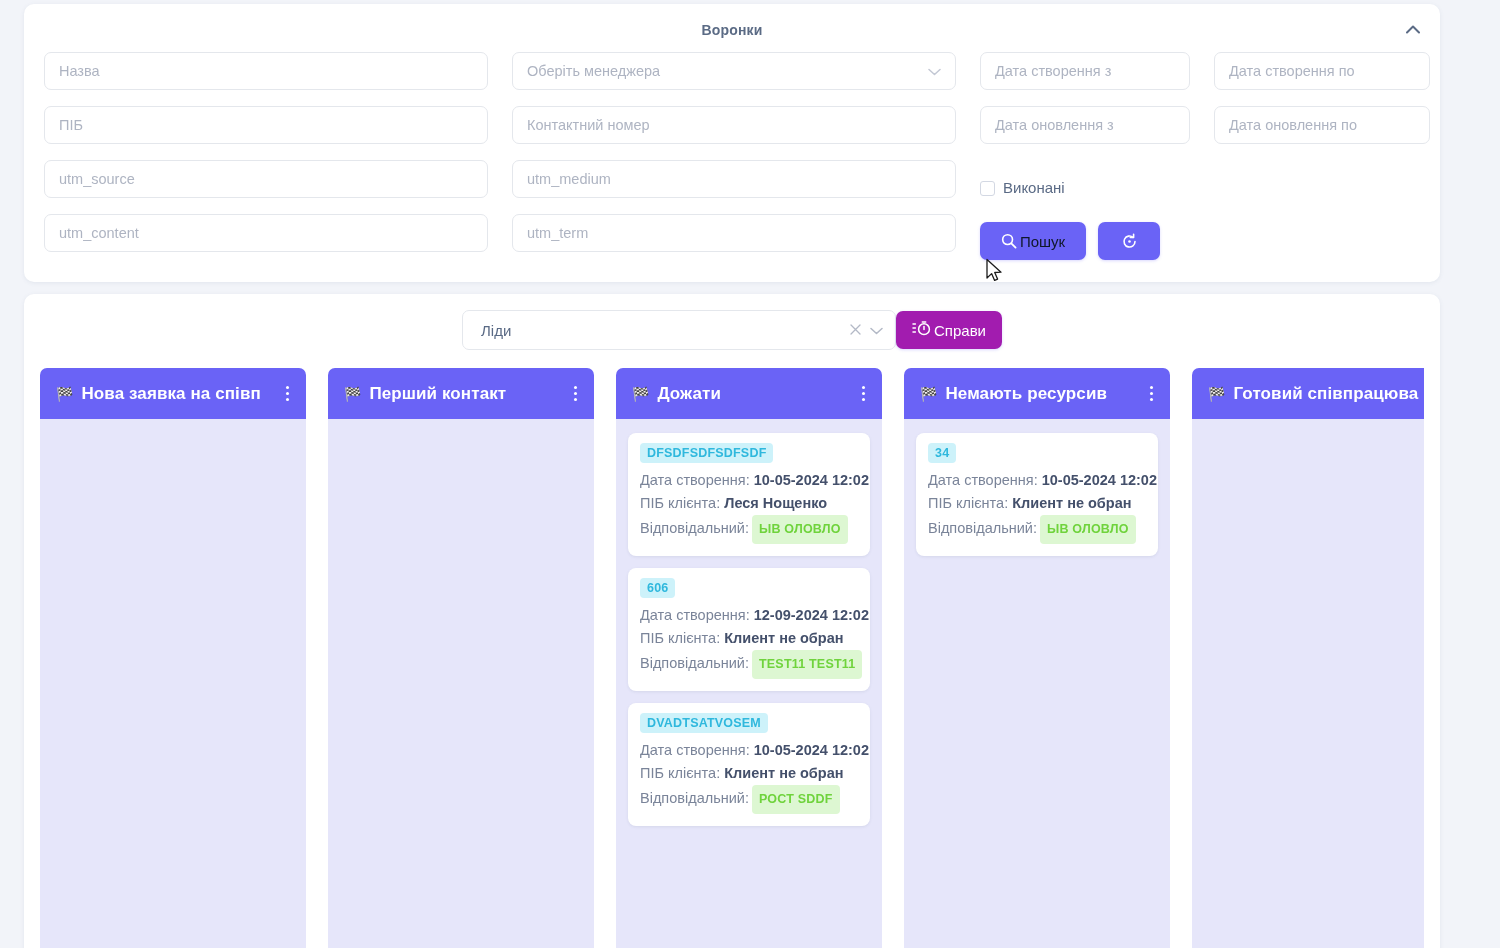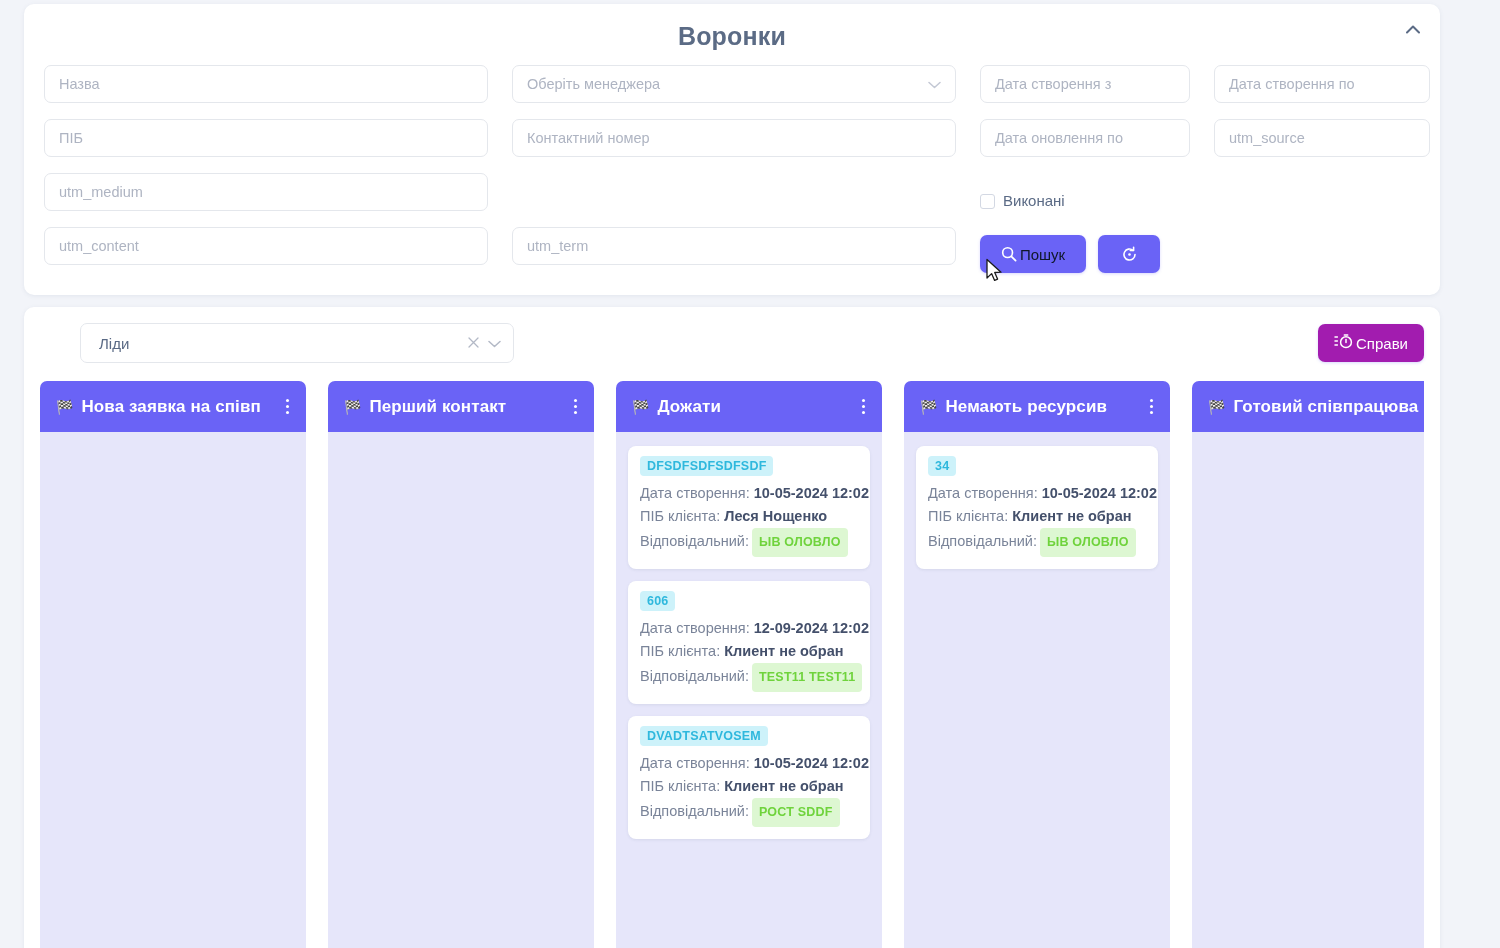--- a/index.html
+++ b/index.html
@@ -33,21 +33,21 @@
     position: relative;
     background: #ffffff;
     border-radius: 10px;
     box-shadow: 0 1px 4px rgba(90,106,133,0.10);
     padding: 12px 20px 22px 20px;
     width: 1416px;
   }
 
   .card-title {
     text-align: center;
-    font-size: 25px;
+    font-size: 14px;
     font-weight: bold;
     color: #5b6b85;
     letter-spacing: .2px;
     padding: 6px 0 14px 0;
   }
 
   .collapse-btn {
     position: absolute;
     right: 14px;
     top: 12px;
@@ -152,24 +152,23 @@
     width: 1416px;
     height: 690px;
     padding: 16px 16px 0 16px;
     position: relative;
     overflow: hidden;
   }
 
   .board-top {
     display: flex;
     align-items: center;
-    justify-content: space-between;
+    justify-content: center;
     height: 40px;
     margin-bottom: 18px;
-    margin-left: 40px;
   }
 
   .funnel-select {
     width: 434px;
     height: 40px;
     border: 1px solid #e4e7ec;
     border-radius: 7px;
     display: flex;
     align-items: center;
     padding: 0 12px 0 18px;
@@ -351,20 +350,21 @@
       </div>
 
       <div class="field">Дата створення з</div>
 
       <div class="field">Дата створення по</div>
 
       <div class="field">ПІБ</div>
 
       <div class="field">Контактний номер</div>
 
+      <div class="field">Дата оновлення з</div>
 
       <div class="field">Дата оновлення по</div>
 
       <div class="field">utm_source</div>
 
       <div class="field">utm_medium</div>
 
       <div class="check-row">
         <span class="checkbox"></span>
         <span class="check-label">Виконані</span>

